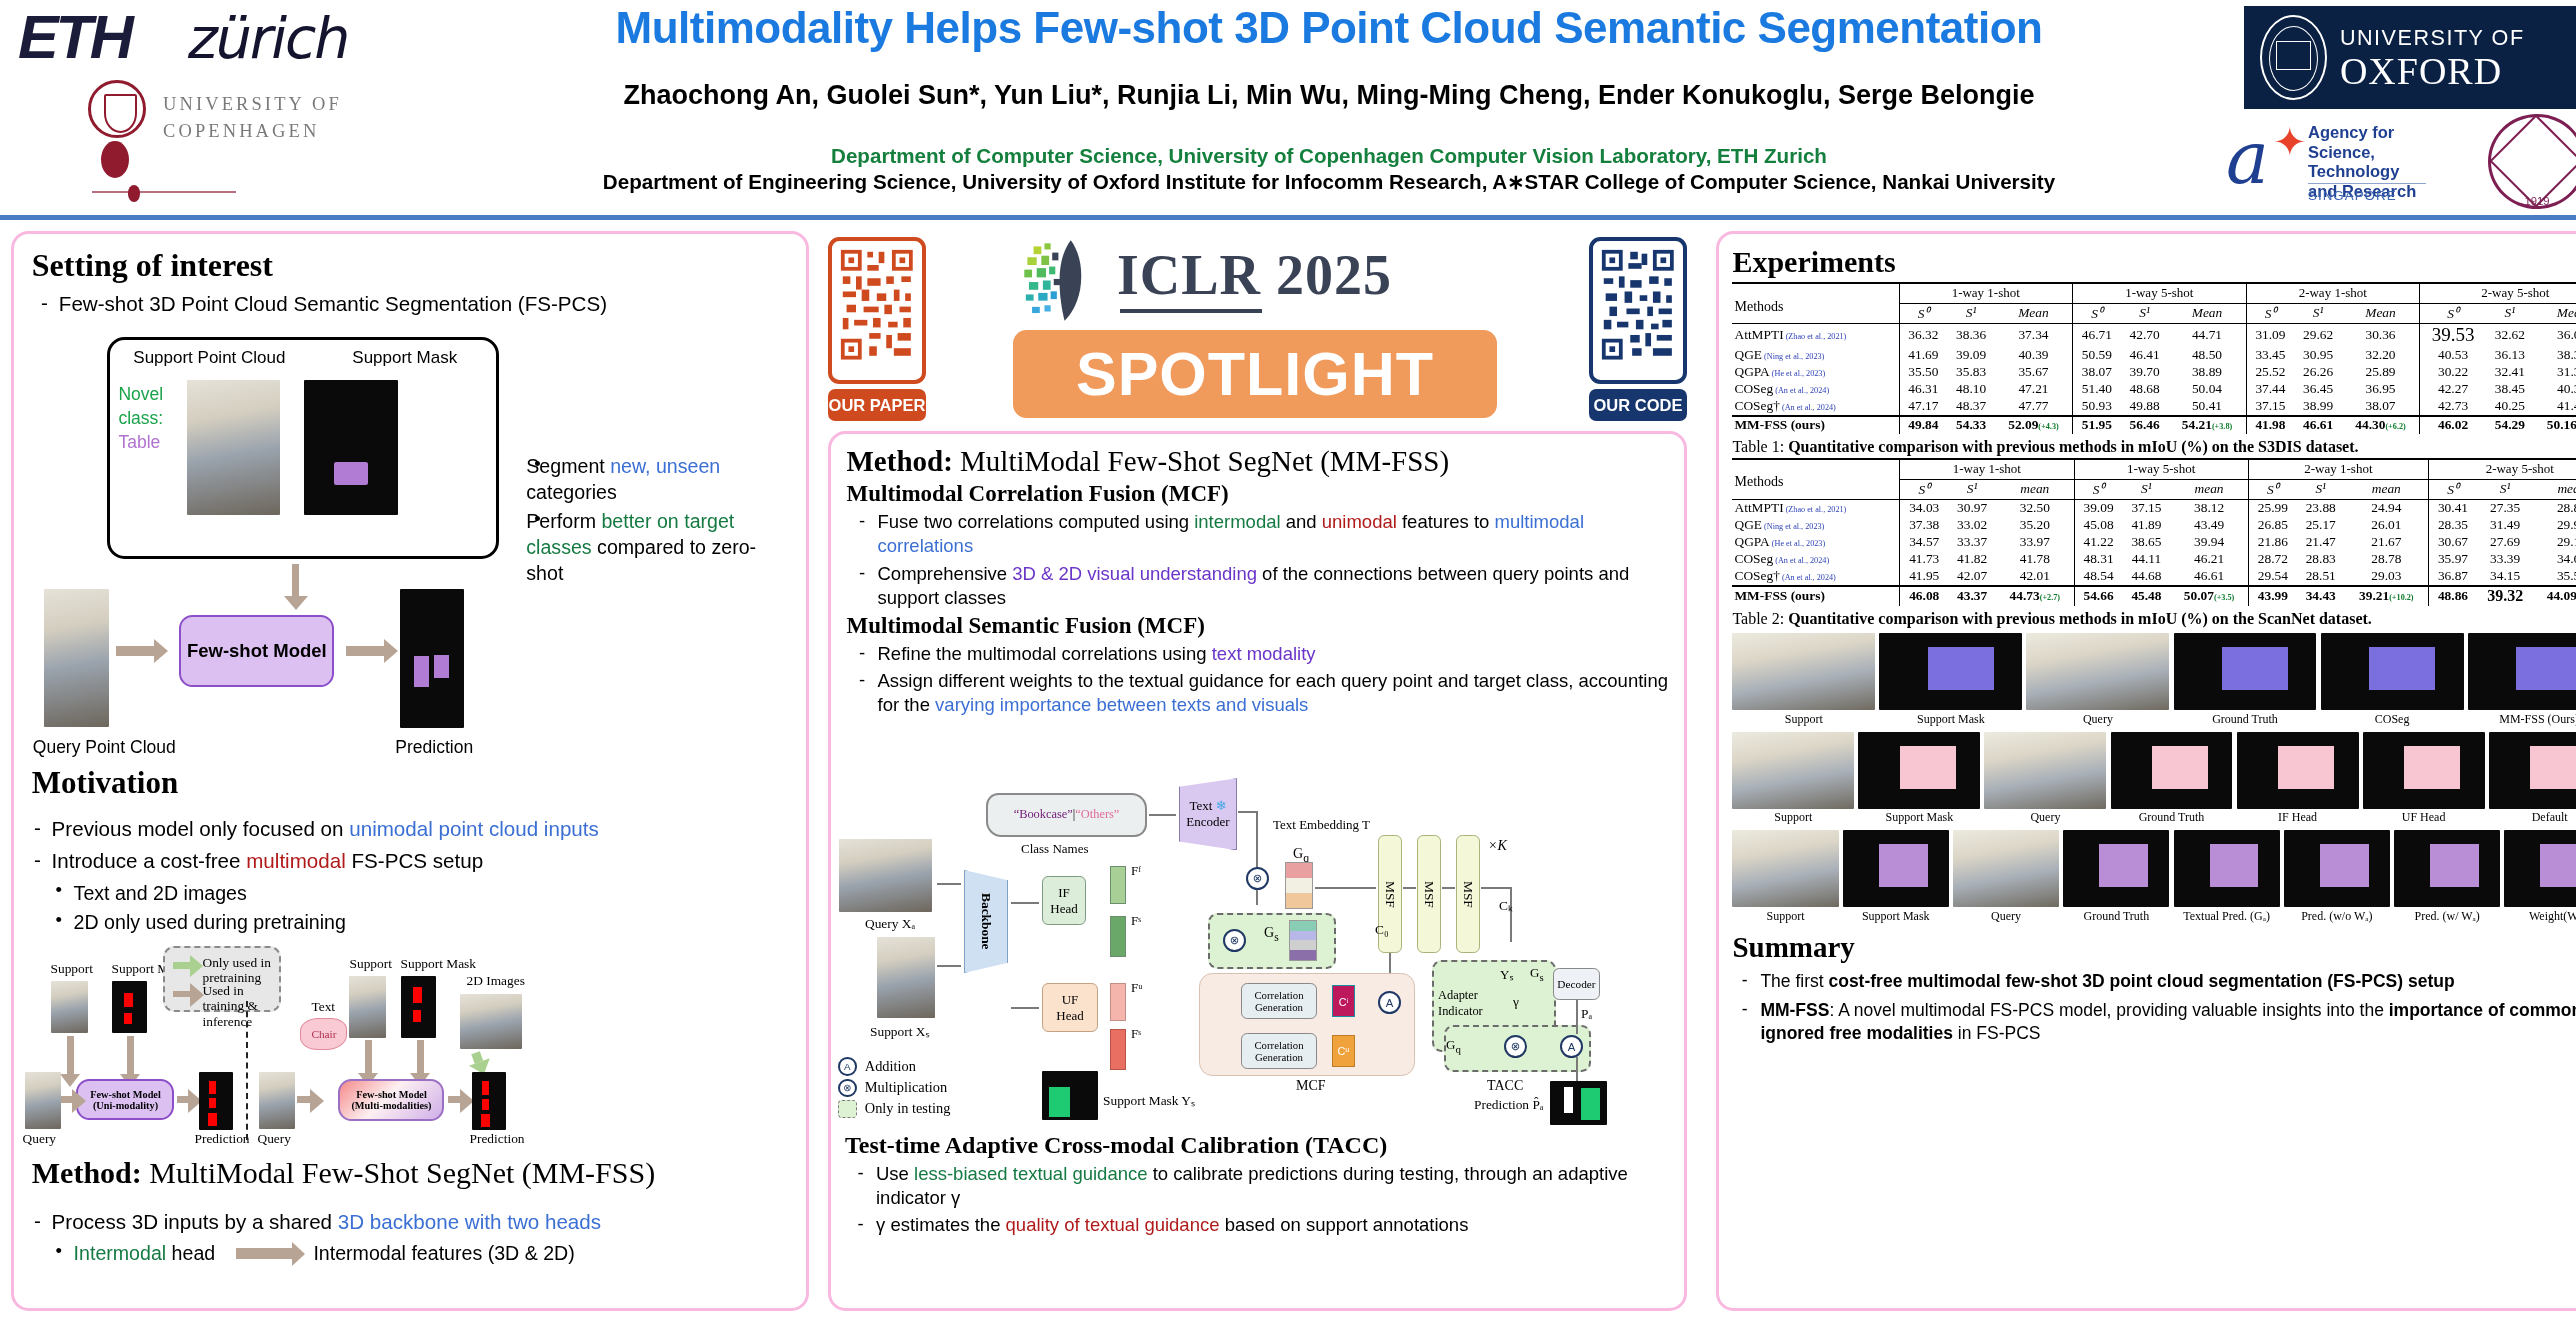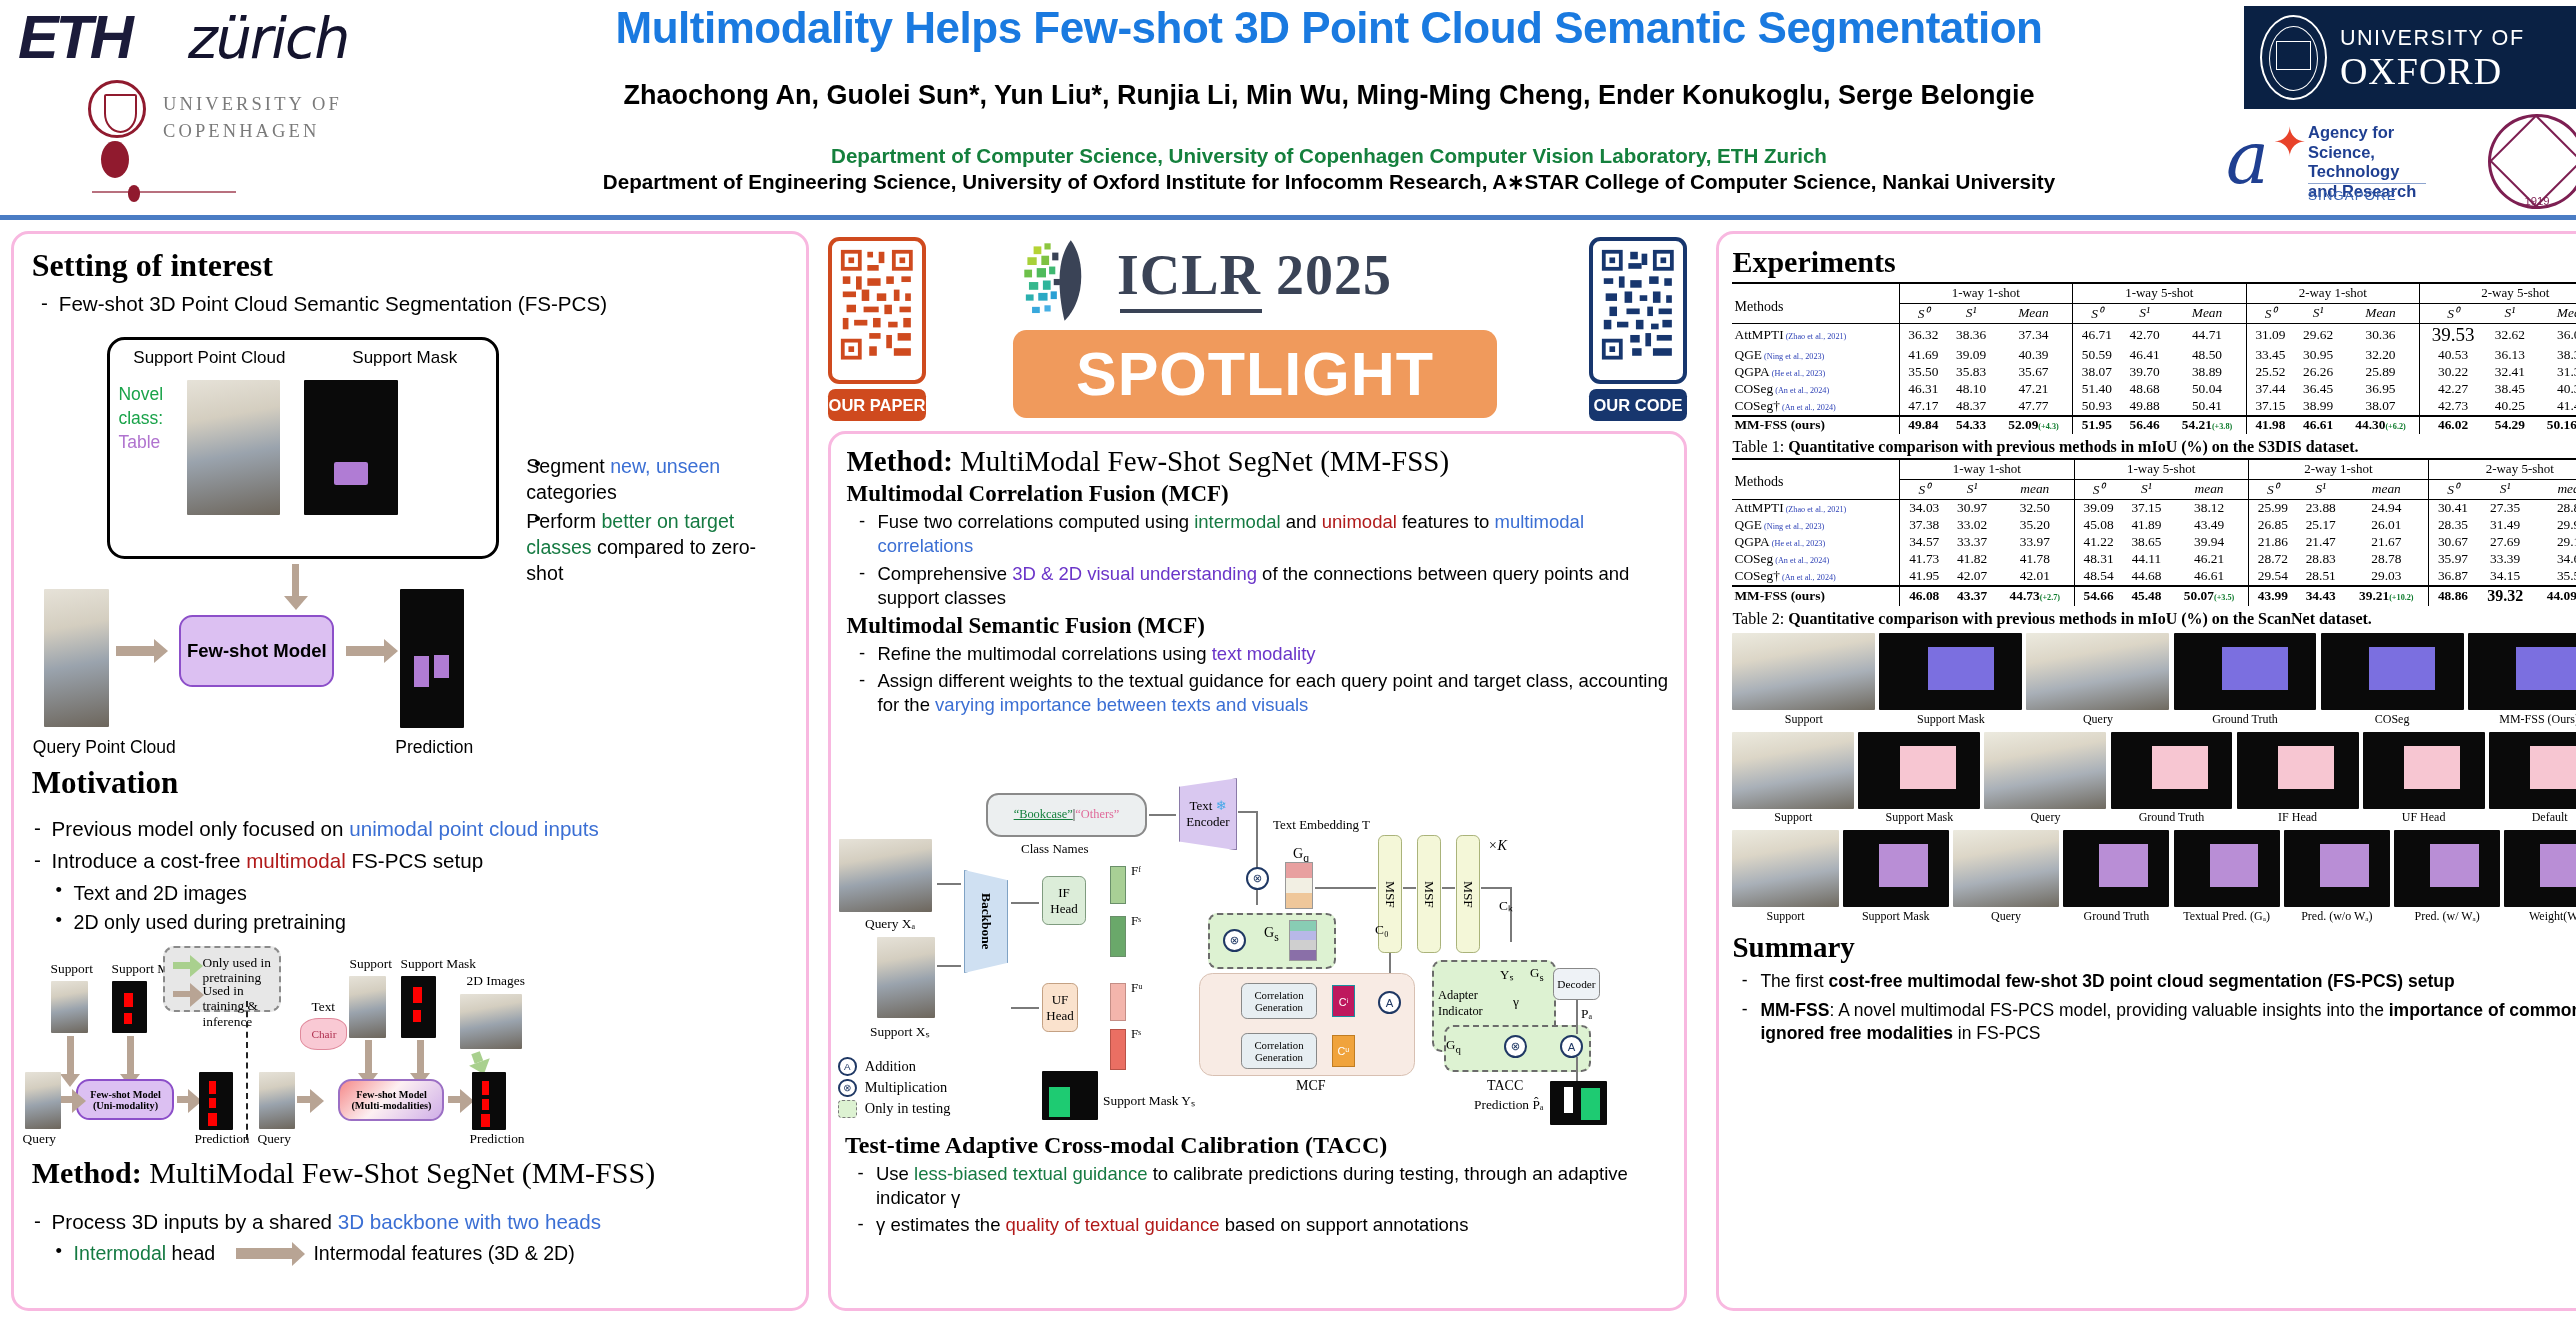--- a/index.html
+++ b/index.html
@@ -491,21 +491,21 @@
     <span>Assign different weights to the textual guidance for each query point and target class, accounting for the </span><span class="blue">varying importance between texts and visuals</span>
   </div>
  </div>
 </div>
 
 <div id="arch">
 
   <div style="position:absolute; left:150px; top:19.6px; width:161px; height:44px; background:#eceff0;
               border:2.1px solid #8a8a8a; border-radius:12.4px 15.5px 12.4px 15.5px; display:flex; align-items:center;
               justify-content:center; font-family:'Liberation Serif',serif; font-size:12.4px;">
-    <span style="color:#15803d;text-decoration:underline;">“Bookcase”</span>
+    <span style="color:#701a75;">“Bookcase”</span>
     <span> | </span>
     <span style="color:#e06a9a;">“Others”</span>
   </div>
   <div class="smalllab" style="left:185px; top:68px; font-size:13px;">Class Names</div>
   <div class="ln" style="left:313px; top:41px; width:27px; height:1.5px;"></div>
 
   <div style="position:absolute; left:343px; top:5.2px; width:58px; height:72px; background:#d9c8f0;
               border:1.5px solid #8a7aa8; clip-path:polygon(0 12%,100% 0,100% 100%,0 88%); display:flex;
               flex-direction:column; align-items:center; justify-content:center; font-family:'Liberation Serif',serif; font-size:13px;">
     <div><span>Text</span>
@@ -527,21 +527,21 @@
               align-items:center; justify-content:center;">
     <span style="writing-mode:vertical-rl; font-family:'Liberation Serif',serif; font-weight:bold; font-size:13.4px;">Backbone</span>
   </div>
   <div class="ln" style="left:101px; top:110px; width:24px; height:1.5px;"></div>
   <div class="ln" style="left:101px; top:192px; width:24px; height:1.5px;"></div>
 
   <div class="abox" style="left:206px; top:103px; width:44px; height:49px; background:#dcedd9; border-color:#7f9b7f; flex-direction:column; font-size:13px;">
     <div>IF</div>
       <div>Head</div>
   </div>
-  <div class="abox" style="left:206px; top:210px; width:36px; height:49px; background:#fae2cd; border-color:#c4a183; flex-direction:column; font-size:13px;">
+  <div class="abox" style="left:206px; top:210px; width:56px; height:49px; background:#fae2cd; border-color:#c4a183; flex-direction:column; font-size:13px;">
     <div>UF</div>
       <div>Head</div>
   </div>
   <div class="ln" style="left:175px; top:129px; width:28px; height:1.5px;"></div>
   <div class="ln" style="left:175px; top:234px; width:28px; height:1.5px;"></div>
 
   <div class="feat" style="left:274px; top:93px; width:15.5px; height:38px; background:#a8cf95;"></div>
   <div class="smalllab" style="left:295px; top:90px; font-size:13px;"><span>Fᶠ</span></div>
   <div class="feat" style="left:274px; top:143px; width:15.5px; height:41px; background:#6aa86a;"></div>
   <div class="smalllab" style="left:295px; top:140px; font-size:13px;"><span>Fˢ</span></div>

